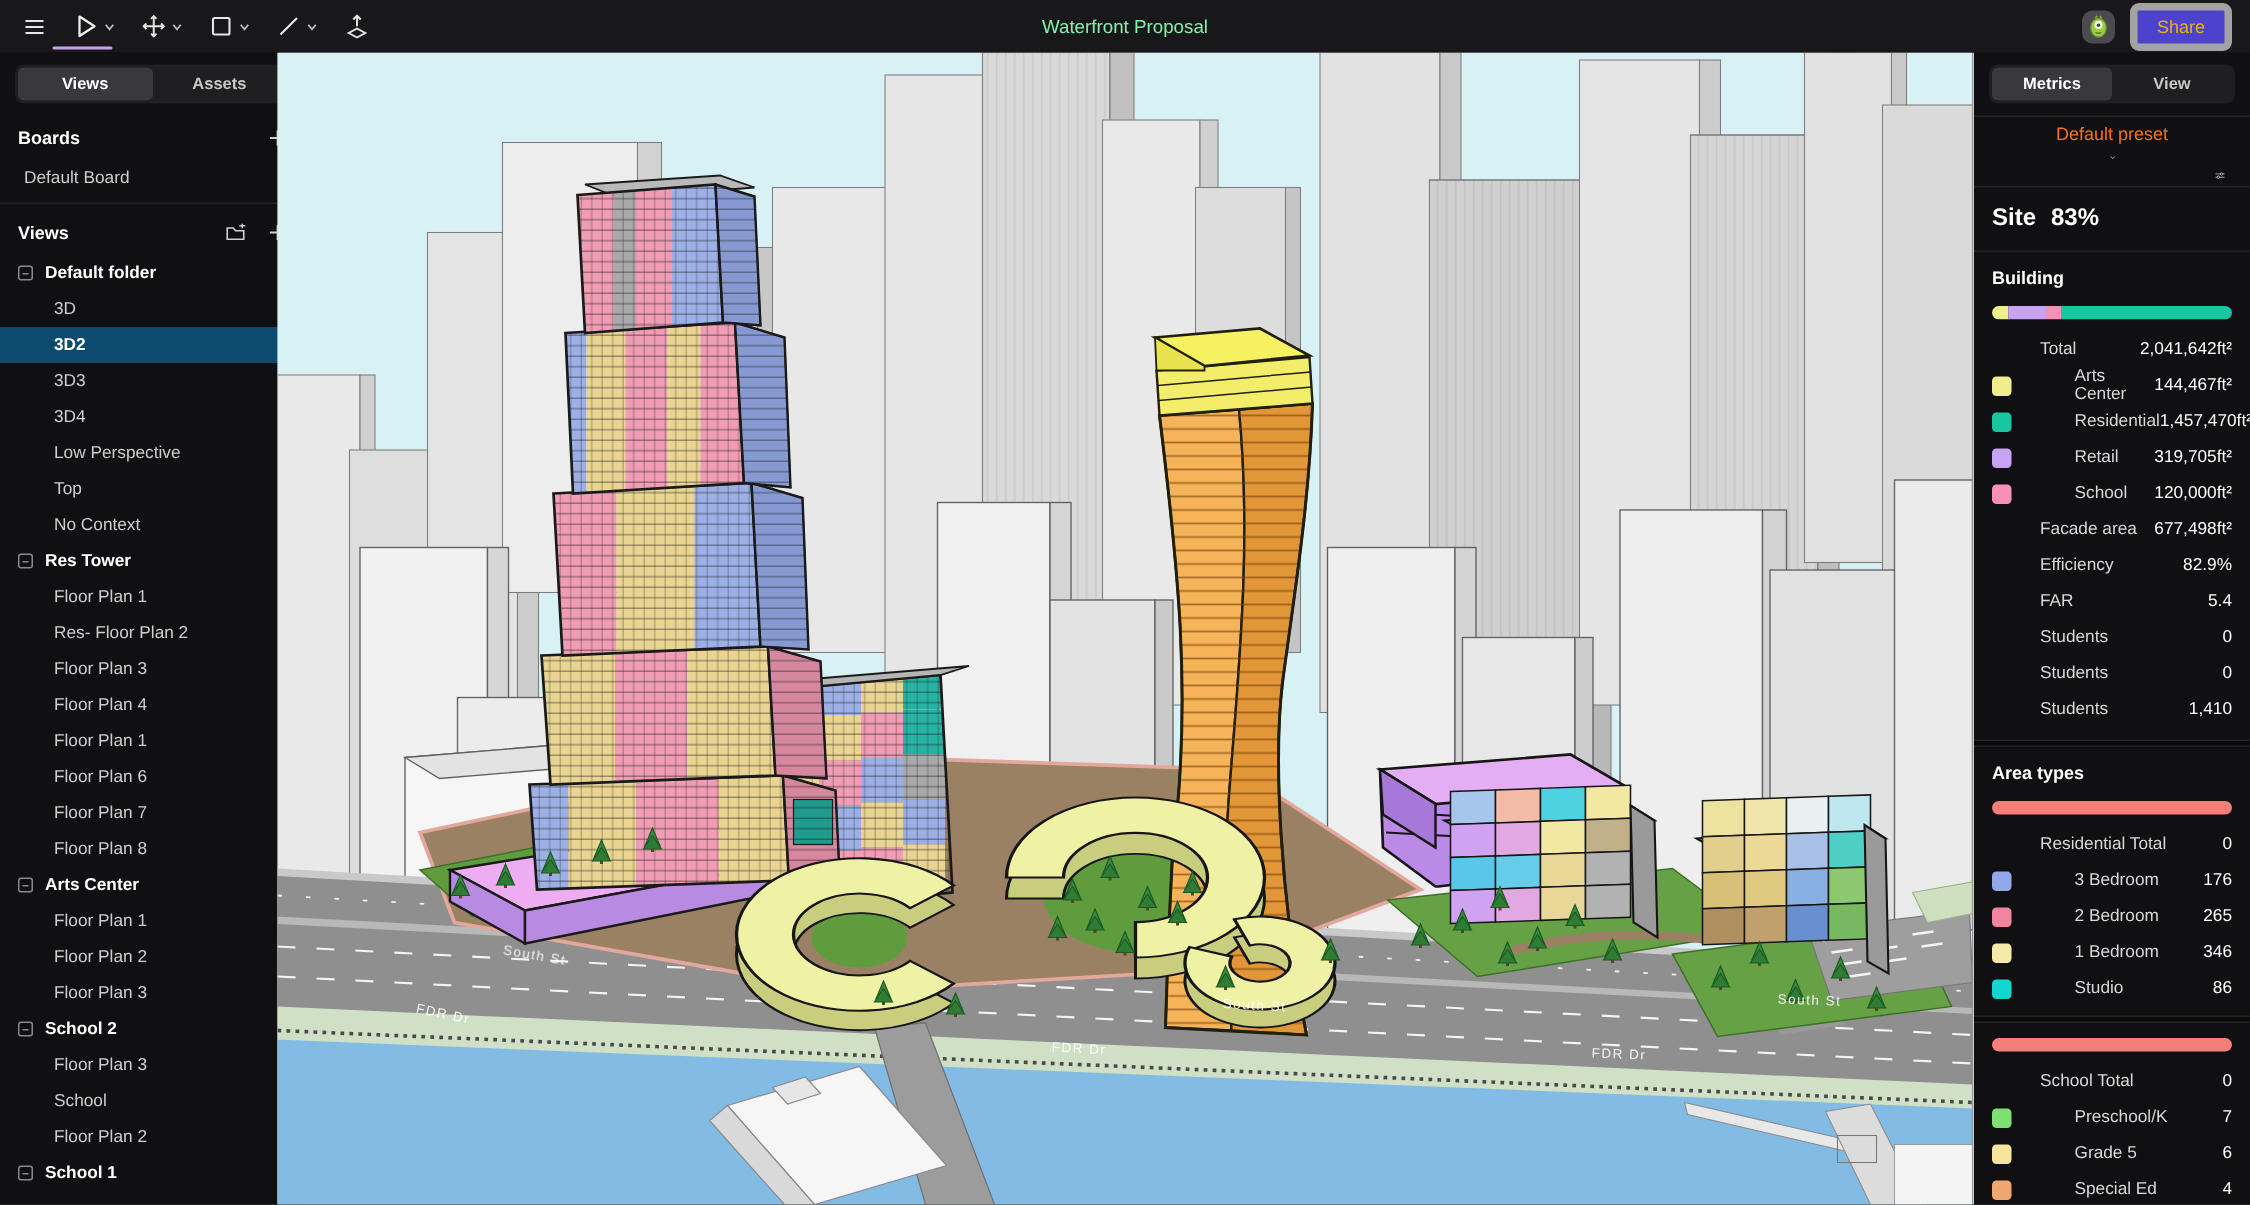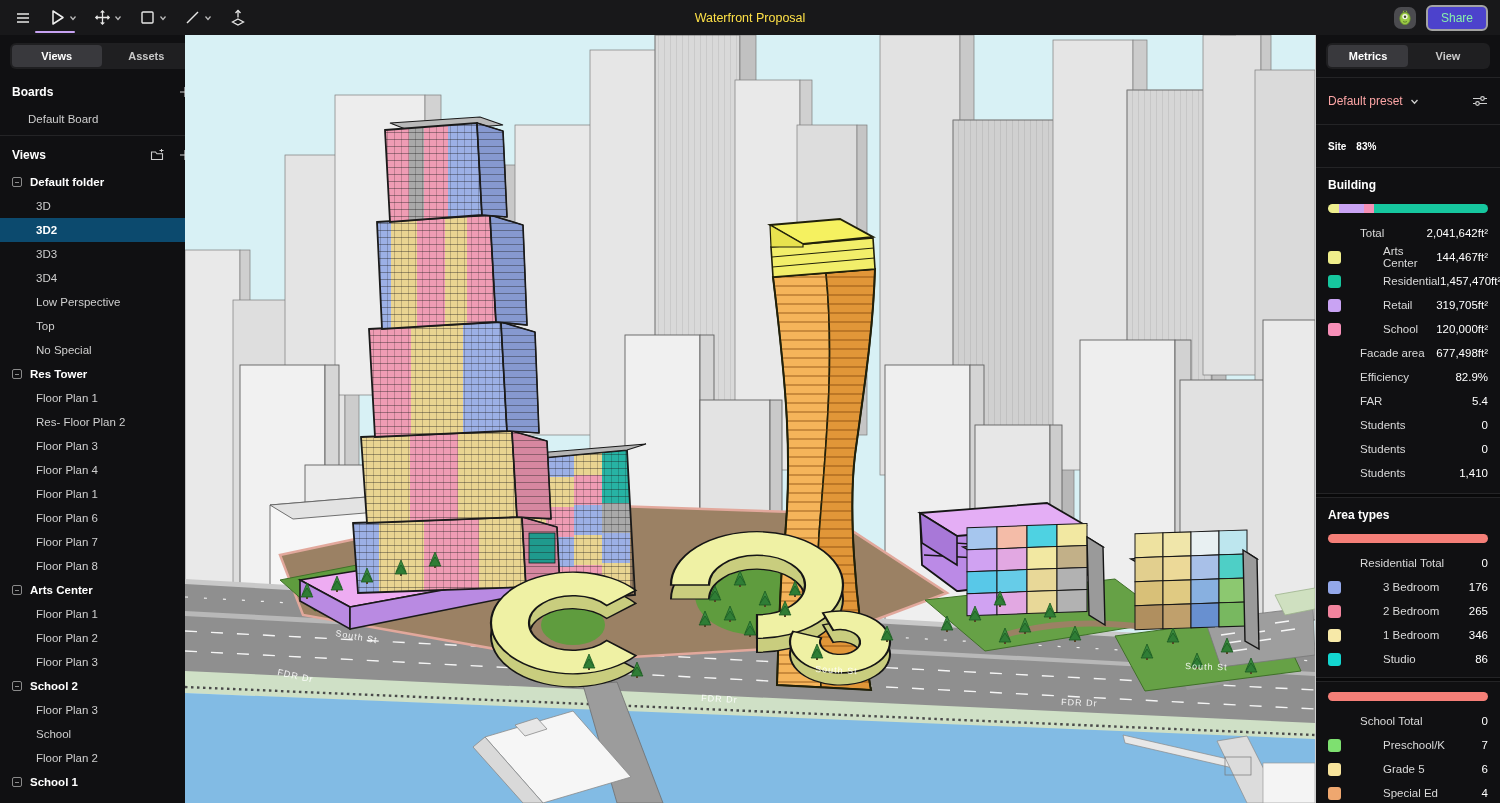--- a/index.html
+++ b/index.html
@@ -6,24 +6,24 @@
   html,body { width:1500px; height:803px; overflow:hidden; background:#000; font-family:"Liberation Sans",sans-serif; }
   .app { position:relative; width:1500px; height:803px; background:#0f0f10; }
 
   
   .topbar { position:absolute; left:0; top:0; width:1500px; height:35px; background:#18181a; display:flex; align-items:center; z-index:5; }
   .tb-left { display:flex; align-items:center; gap:4px; padding-left:8px; }
   .tool { display:flex; align-items:center; gap:2px; padding:4px 6px; border-radius:4px; position:relative; }
   .tool svg { display:block; }
   .caret { width:8px; height:8px; }
   .active-underline { position:absolute; left:35px; top:31px; width:40px; height:2px; background:#c6a2f2; border-radius:2px; }
-  .tb-title { position:absolute; left:0; right:0; text-align:center; color:#fde047; font-size:12.5px; pointer-events:none; }
+  .tb-title { position:absolute; left:0; right:0; text-align:center; color:#86efac; font-size:12.5px; pointer-events:none; }
   .tb-right { margin-left:auto; display:flex; align-items:center; gap:10px; padding-right:12px; }
   .avatar { width:22px; height:22px; border-radius:7px; background:#4b4b4f; display:flex; align-items:center; justify-content:center; overflow:hidden; }
-  .share-btn { background:#4c42cc; border:2px solid #a3a3a3; color:#86efac; font-size:12px; padding:4px 13px; border-radius:6px; font-family:inherit; }
+  .share-btn { background:#4c42cc; border:5px solid #a3a3a3; color:#eab308; font-size:12px; padding:4px 13px; border-radius:6px; font-family:inherit; }
 
   
   .panel { position:absolute; top:35px; height:768px; background:#101012; color:#d6d6d6; font-size:11.5px; }
   .panel-left { left:0; width:203px; }
   .panel-right { left:1315px; width:185px; border-left:1px solid #cfcfcf; }
   .tabs { margin:8px 10px; background:#1f1f21; border-radius:6px; padding:2px; display:flex; }
   .tab { flex:1; text-align:center; height:22px; line-height:22px; font-size:11px; font-weight:700; color:#c9c9c9; border-radius:4px; }
   .tab.active { background:#39393d; color:#fff; }
 
   .sec-header { display:flex; align-items:center; height:30px; padding:0 12px; color:#fff; font-weight:700; font-size:12px;text-align:center; }
@@ -40,22 +40,22 @@
   .lscroll { position:absolute; right:1px; top:235px; width:4px; height:490px; background:#3d3d40; border-radius:2px; }
 
   
   .mrow { display:flex; align-items:center; height:24px; padding:0 12px; }
   .mrow .lab { color:#d9d9d9;margin-left:32px; }
   .mrow .val { margin-left:auto; color:#fff; }
   .swatch { width:13px; height:13px; border-radius:3px; margin-right:10px; flex:0 0 auto; }
   .stackbar { display:flex; height:9px; border-radius:5px; overflow:hidden; margin:6px 12px 8px 12px; }
   .stackbar span { height:100%; }
   .solidbar { height:9px; border-radius:5px; margin:6px 12px 8px 12px; }
-  .site-row { display:flex; align-items:center; gap:10px; height:34px; padding:0 12px; color:#fff; font-weight:700; font-size:10px; }
-  .preset-row { display:flex; align-items:center; height:38px; padding:0 12px; color:#fca5a5; font-size:12px; gap:7px; }
+  .site-row { display:flex; align-items:center; gap:10px; height:34px; padding:0 12px; color:#fff; font-weight:700; font-size:16px; }
+  .preset-row { display:flex; align-items:center; height:38px; padding:0 12px; color:#f97316; font-size:12px; gap:7px;flex-direction:column; }
   .gap { height:5px; background:#09090a; border-top:1px solid #242426; border-bottom:1px solid #242426; }
 
   
   .viewport { position:absolute; left:185px; top:35px; width:1130px; height:768px; background:#d8f1f5; }
   .viewport svg { display:block; }
 </style>
 </head>
 <body>
 
 <div class="app">
@@ -131,21 +131,21 @@
     </div>
 
     <div class="sec-header">
       <span>Boards</span>
       <span class="hicons">
         <svg width="12" height="12" viewBox="0 0 12 12">
             <path d="M6 1v10M1 6h10" stroke="#cfcfcf" stroke-width="1.2"></path>
           </svg>
       </span>
     </div>
-    <div class="tree-row item" style="padding-left:28px">
+    <div class="tree-row item" style="padding-left:16px">
         <span>Default Board</span>
       </div>
     <div class="hr"></div>
 
     <div class="sec-header">
       <span>Views</span>
       <span class="hicons">
         <svg width="15" height="13" viewBox="0 0 15 13" fill="none" stroke="#cfcfcf" stroke-width="1.1">
             <path d="M1.5 3.5 V10.5 H12.5 V4.8 H7 L5.5 3 H1.5 Z"></path>
             <path d="M9.5 1.5 h4M11.5 0 v3.2" stroke-width="1"></path>
@@ -172,21 +172,21 @@
     <div class="tree-row item">
         <span>3D4</span>
       </div>
     <div class="tree-row item">
         <span>Low Perspective</span>
       </div>
     <div class="tree-row item">
         <span>Top</span>
       </div>
     <div class="tree-row item">
-        <span>No Special</span>
+        <span>No Context</span>
       </div>
 
     <div class="tree-row folder sub">
         <span class="collapse-box"></span>
         <span>Res Tower</span>
       </div>
     <div class="tree-row item">
         <span>Floor Plan 1</span>
       </div>
     <div class="tree-row item">

